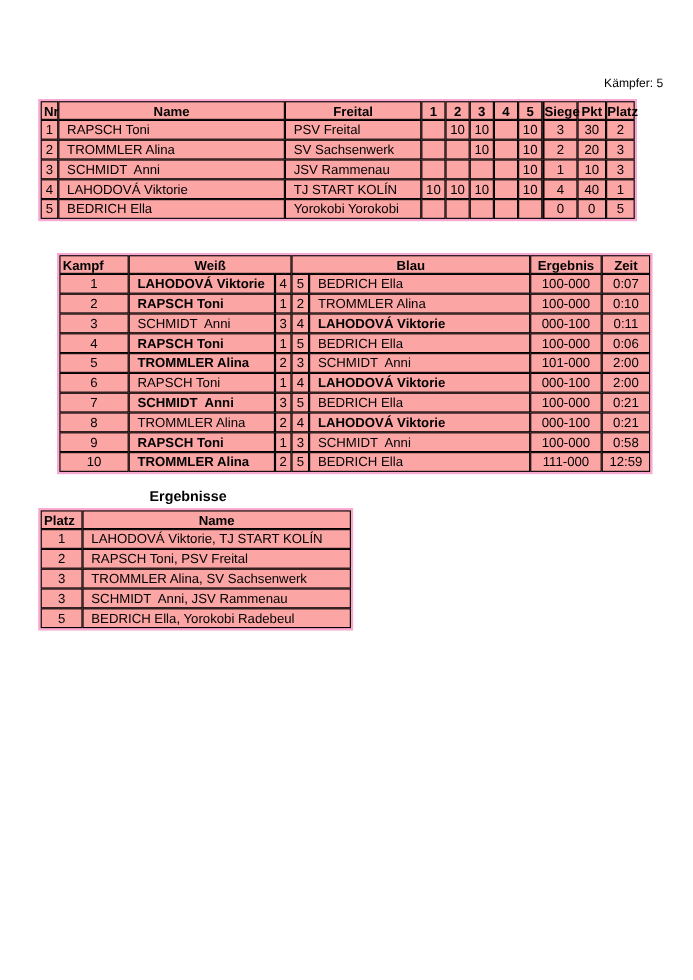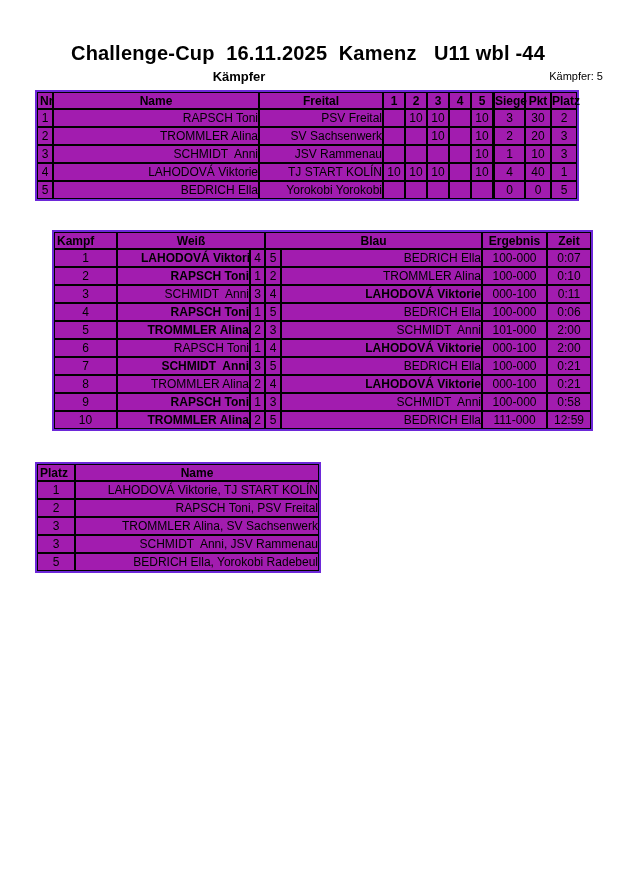--- a/index.html
+++ b/index.html
@@ -17,46 +17,44 @@
     font-size:13px;font-weight:bold;white-space:pre;
   }
   .lbl-fighters{top:69px;left:139px;}
   .lbl-fights{top:208px;left:200px;}
   .lbl-results{top:443px;left:71px;}
   .count-label{
     position:absolute;top:70px;right:27px;font-size:11px;white-space:pre;margin-left:25px;
   }
   table{
     position:absolute;border-collapse:separate;border-spacing:0;
-    table-layout:fixed;background:#a21caf;border:2px solid #6d28d9;
+    table-layout:fixed;background:#fca5a5;border:2px solid #f9a8d4;
   }
   .t1{left:35px;top:90px;width:540px;}
   .t2{left:52px;top:230px;width:537px;}
   .t3{left:35px;top:462px;width:282px;}
   td,th{
     border:1px solid #000;padding:0;box-sizing:border-box;
     font-size:12px;vertical-align:middle;white-space:pre;overflow:hidden;
   }
   th{font-weight:bold;text-align:center;overflow:visible;}
   tr{height:18px;}
   thead tr{height:17px;}
   .cc{text-align:center;}
-  .cl{text-align:right;padding-left:23px;}
+  .cl{text-align:left;padding-left:7px;}
   .hl{text-align:left;padding-left:2px;}
   .sg{border-left:2px solid #000;}
   .b{font-weight:bold;}
 </style>
 </head>
 <body>
 
 <div class="page">
 
-  <div class="title">Challenge-Cup  16.11.2025  Kamenz   U11 wbl -44</div>
-
-  <div class="section-label lbl-fighters">Kämpfer</div>
+
   <div class="count-label">Kämpfer: 5</div>
 
   <table class="t1">
     <colgroup>
       <col style="width:16px">
         <col style="width:206px">
         <col style="width:124px">
       <col style="width:22px">
         <col style="width:22px">
         <col style="width:22px">
@@ -257,20 +255,21 @@
         <td class="cl b">TROMMLER Alina</td>
         <td class="cc">2</td>
         <td class="cc">5</td>
         <td class="cl">BEDRICH Ella</td>
         <td class="cc">111-000</td>
         <td class="cc">12:59</td>
       </tr>
     </tbody>
   </table>
 
+  <div class="section-label lbl-results">Ergebnisse</div>
 
   <table class="t3">
     <colgroup>
       <col style="width:38px">
         <col style="width:244px">
     </colgroup>
     <thead>
       <tr>
         <th class="hl">Platz</th>
         <th>Name</th>

